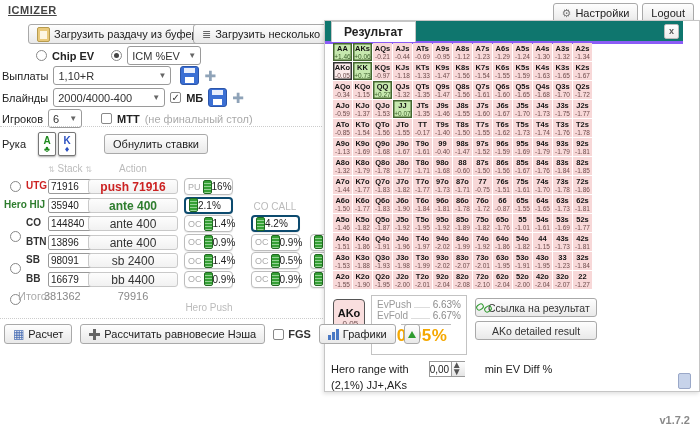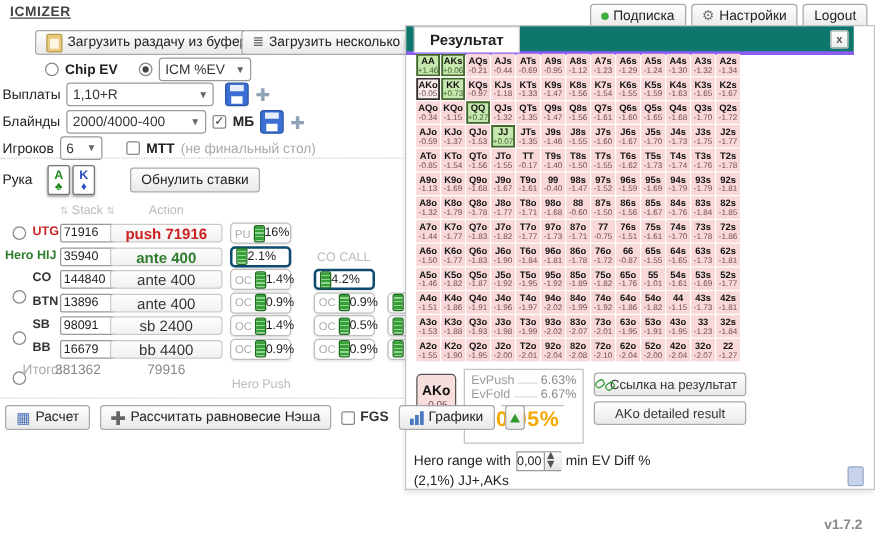--- a/index.html
+++ b/index.html
@@ -81,42 +81,38 @@
   .evrow .lead{flex:1;border-bottom:1px solid #ddd;margin:0 3px;}
   .evrow .ev{color:#8a8a8a;}
   #evdiv{border-top:1px solid #bbb;margin:3px 10px 1px 24px;}
   #evdiff{font-size:17px;font-weight:bold;color:#f5a800;text-align:center;letter-spacing:.5px;}
   .pbtn{position:absolute;height:19px;display:inline-flex;align-items:center;gap:4px;background:linear-gradient(#fefefe,#e9e9e9);
         border:1px solid #a9a9a9;border-radius:3px;padding:0 8px;font-size:10.5px;box-sizing:border-box;white-space:nowrap;}
   .linkico{position:relative;width:12px;height:10px;display:inline-block;}
   .linkico:before,.linkico:after{content:"";position:absolute;width:6px;height:4px;border:1.5px solid #2f9b2f;border-radius:3px;}
   .linkico:before{left:0;top:3px;transform:rotate(-35deg);}
   .linkico:after{right:0;top:1px;transform:rotate(-35deg);}
-  #rangeline{position:absolute;left:6px;top:340px;display:flex;align-items:center;gap:4px;font-size:11px;color:#222;}
+  #rangeline{position:absolute;left:6px;top:340px;display:flex;align-items:center;gap:20px;font-size:11px;color:#222;}
   #rangeval{width:36px;height:16px;border:1px solid #999;box-sizing:border-box;display:inline-flex;align-items:center;}
   #rangeval span{flex:1;text-align:right;padding-right:2px;font-size:10px;}
   .spin{width:11px;height:14px;border-left:1px solid #999;display:flex;flex-direction:column;align-items:center;justify-content:center;
         font-size:5px;color:#555;line-height:6px;background:linear-gradient(#fdfdfd,#e5e5e5);}
   #rangeres{position:absolute;left:6px;top:358px;font-size:11px;color:#222;}
   .docico{position:absolute;right:8px;top:352px;width:11px;height:14px;background:#c7d3ea;border:1px solid #9aa8c8;border-radius:2px;}
   #version{position:absolute;right:10px;bottom:6px;color:#8a8a8a;font-weight:bold;font-size:11px;}
   .clipico{width:11px;height:13px;background:#e9c97b;border:1px solid #b79b4e;border-radius:2px;position:relative;display:inline-block;}
   .clipico:after{content:"";position:absolute;left:2px;top:3px;right:2px;bottom:2px;background:#fdf6e3;}
   .listico{color:#666;font-size:11px;line-height:1;}
   .sortico{color:#c9c9c9;font-size:8px;}
 </style>
 </head>
 <body>
 
 <a class="abs" id="logo">ICMIZER</a>
 <div class="abs" id="topbtns">
-  <div class="btn">
-    <span class="dot"></span>
-    <span>Подписка</span>
-  </div>
   <div class="btn">
     <span class="gear">⚙</span>
     <span>Настройки</span>
   </div>
   <div class="btn">
     <span>Logout</span>
   </div>
 </div>
 
 <div class="btn abs" style="left:28px;top:24px;z-index:0;">

